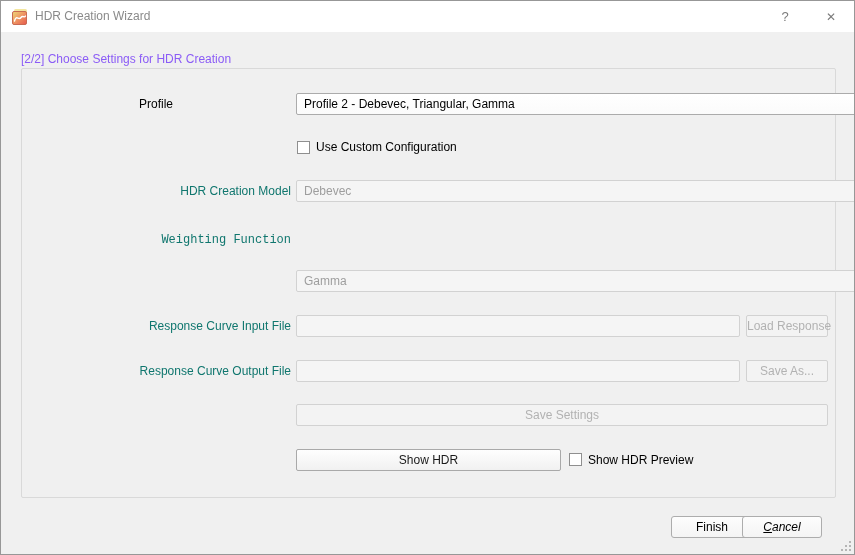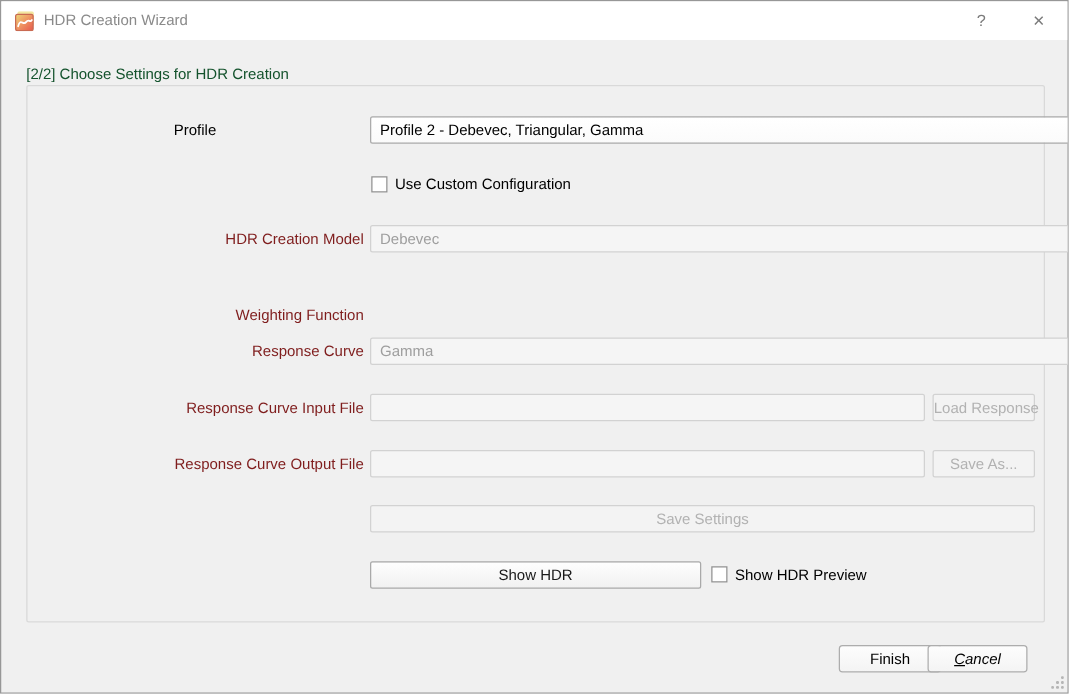--- a/index.html
+++ b/index.html
@@ -22,32 +22,32 @@
     color: #8a8a8a; font-size: 12px; white-space: nowrap;
   }
   .tb-buttons { position: absolute; right: 0; top: 0; height: 31px; display: flex; }
   .tb-btn {
     width: 46px; height: 31px; display: flex; align-items: center; justify-content: center;
     color: #7b7b7b; font-size: 13px; cursor: default;
   }
   .tb-btn.close { font-size: 12px; }
 
   
-  .step-label { position: absolute; left: 20px; top: 51px; color: #14532d; }
+  .step-label { position: absolute; left: 20px; top: 51px; color: #8b5cf6; }
 
   .groupbox {
     position: absolute; left: 20px; top: 67px; width: 815px; height: 430px;
     border: 1px solid #d9d9d9; border-radius: 2px; background: #f0f0f0;
   }
 
   .form-label {
     position: absolute; left: 20px; width: 270px; height: 22px;
     line-height: 22px; text-align: right; white-space: nowrap;
   }
-  .form-label.disabled { color: #7f1d1d; }
+  .form-label.disabled { color: #0f766e; }
 
   .combo {
     position: absolute; left: 295px; width: 624px; height: 22px;
     border: 1px solid #ababab; border-radius: 2px;
     background: linear-gradient(#ffffff, #fbfbfb);
     line-height: 20px; padding: 0 24px 0 7px;
     white-space: nowrap; overflow: hidden;
   }
   .combo .arrow {
     position: absolute; right: 8px; top: 9px; width: 0; height: 0;
@@ -140,23 +140,22 @@
 
   <input type="checkbox" class="checkbox" style="left: 296px; top: 140px;">
   <div class="checkbox-label" style="left:315px; top:135px;">Use Custom Configuration</div>
 
   <div class="form-label disabled" style="top:179px;">HDR Creation Model</div>
   <div class="combo disabled" style="top:179px;">
     <span>Debevec</span>
     <span class="arrow"></span>
   </div>
 
-  <div class="form-label disabled" style="top:240px;">Weighting Function</div>
+  <div class="form-label disabled" style="top:228px;font-family:Liberation Mono, monospace;">Weighting Function</div>
 
-  <div class="form-label disabled" style="top:269px;">Response Curve</div>
   <div class="combo disabled" style="top:269px;">
     <span>Gamma</span>
     <span class="arrow"></span>
   </div>
 
   <div class="form-label disabled" style="top:314px;">Response Curve Input File</div>
   <input class="lineedit" style="top: 314px;" value="">
   <div class="btn disabled" style="left:745px; top:314px; width:82px;">Load Response</div>
 
   <div class="form-label disabled" style="top:359px;">Response Curve Output File</div>

